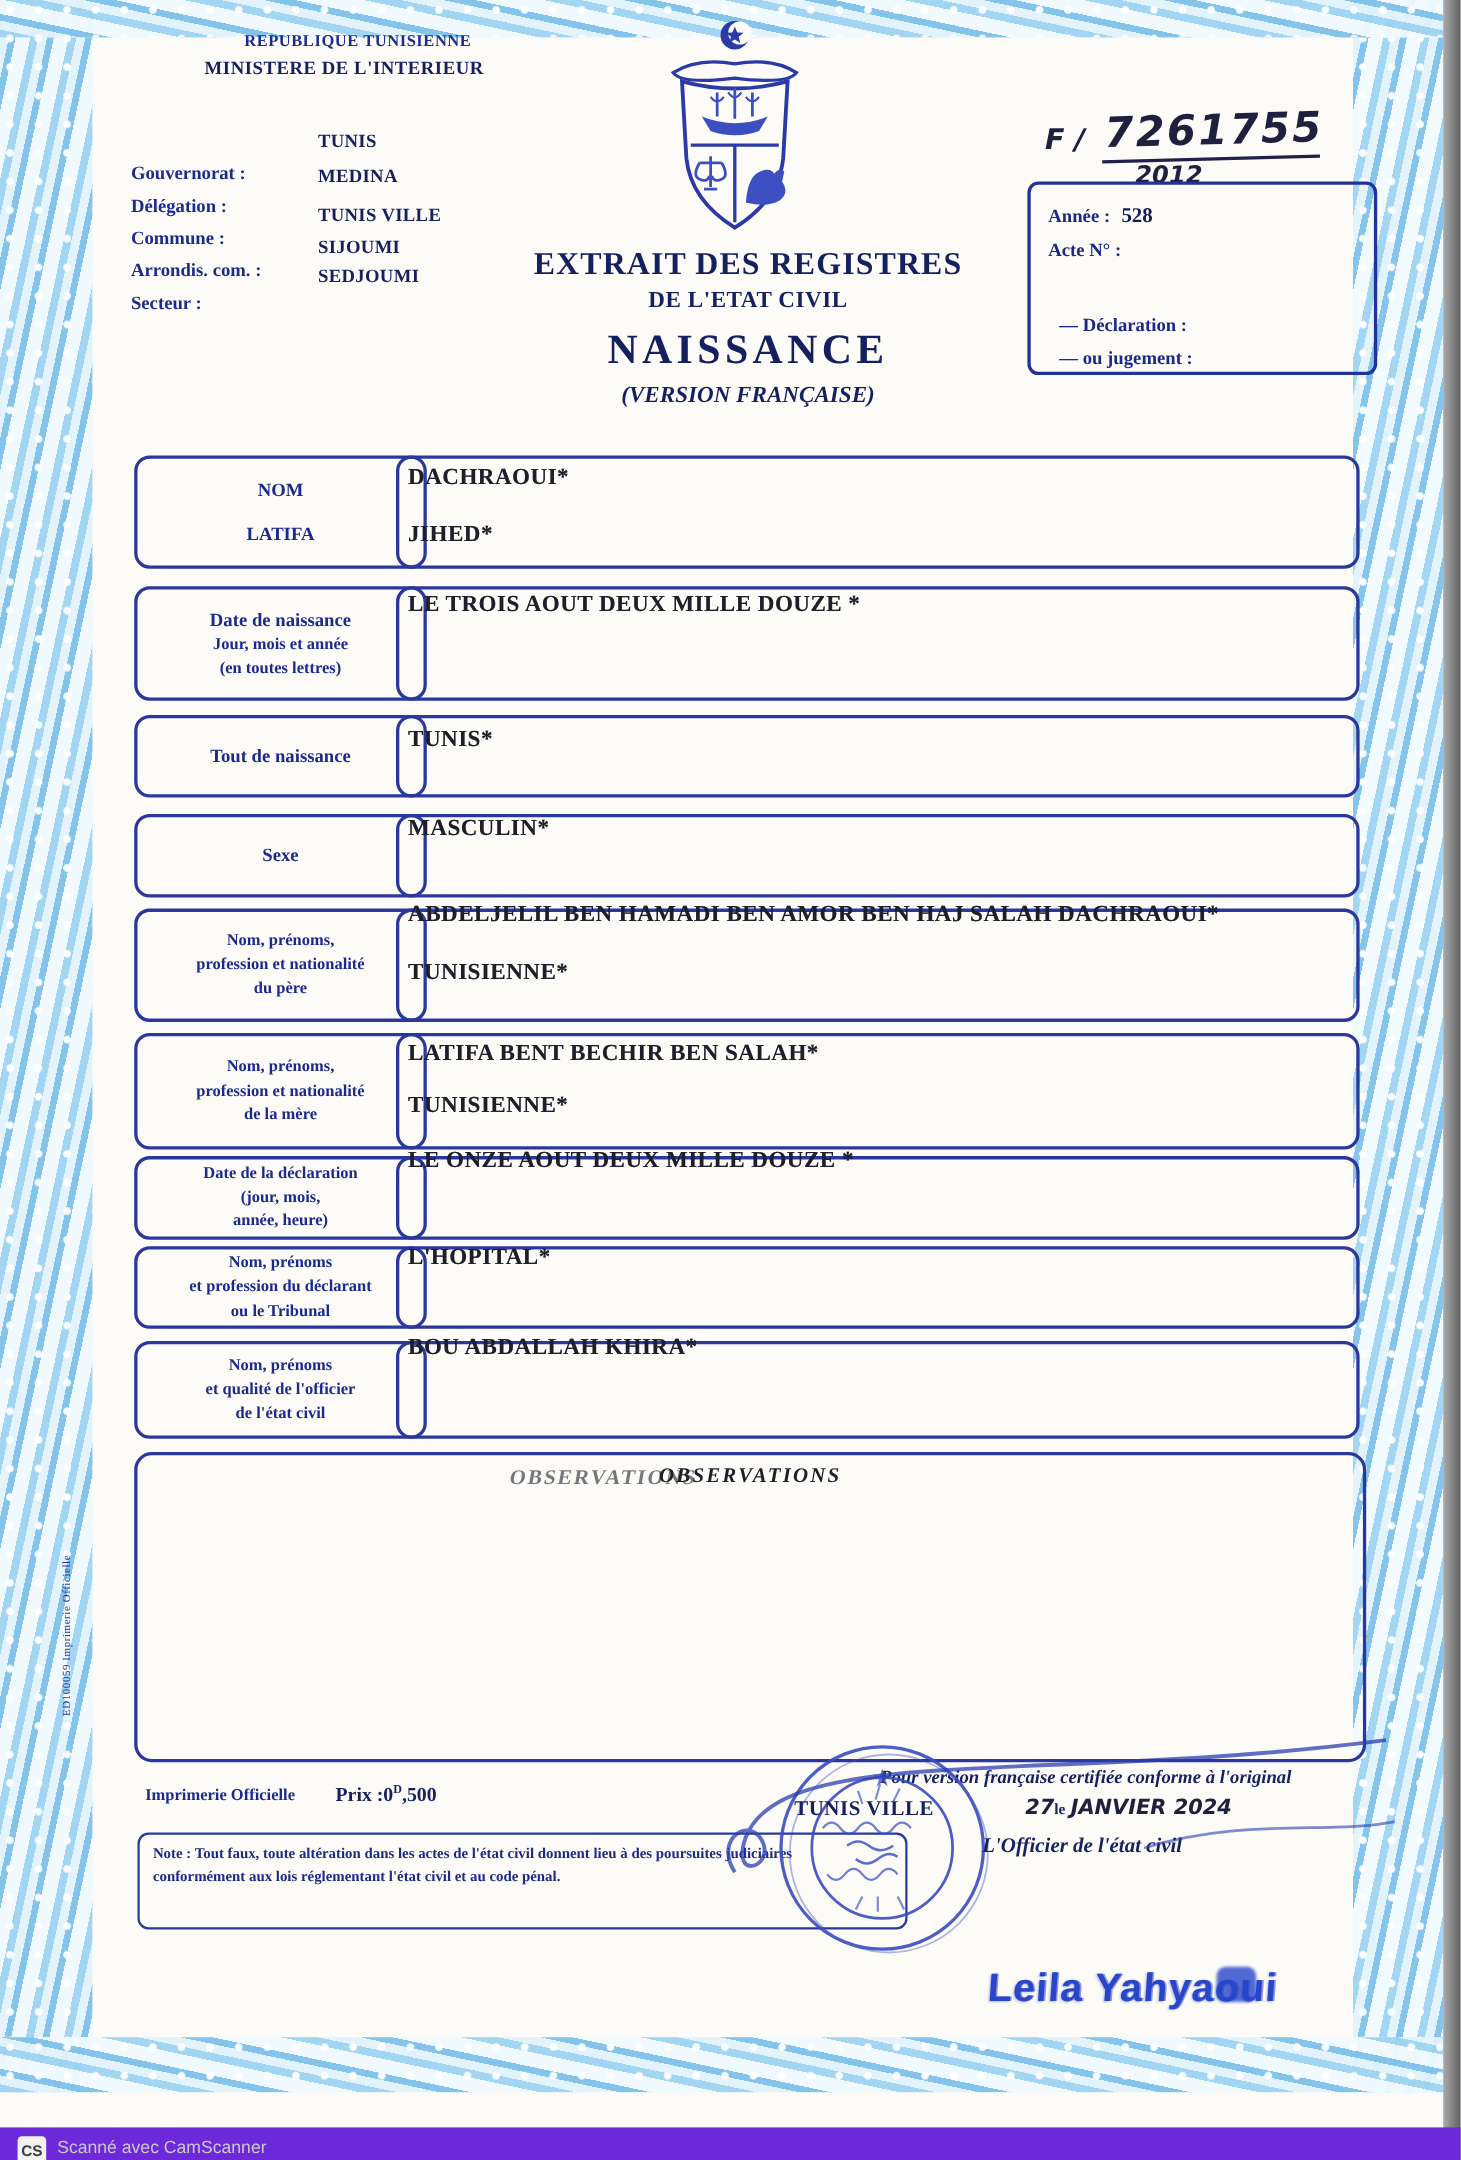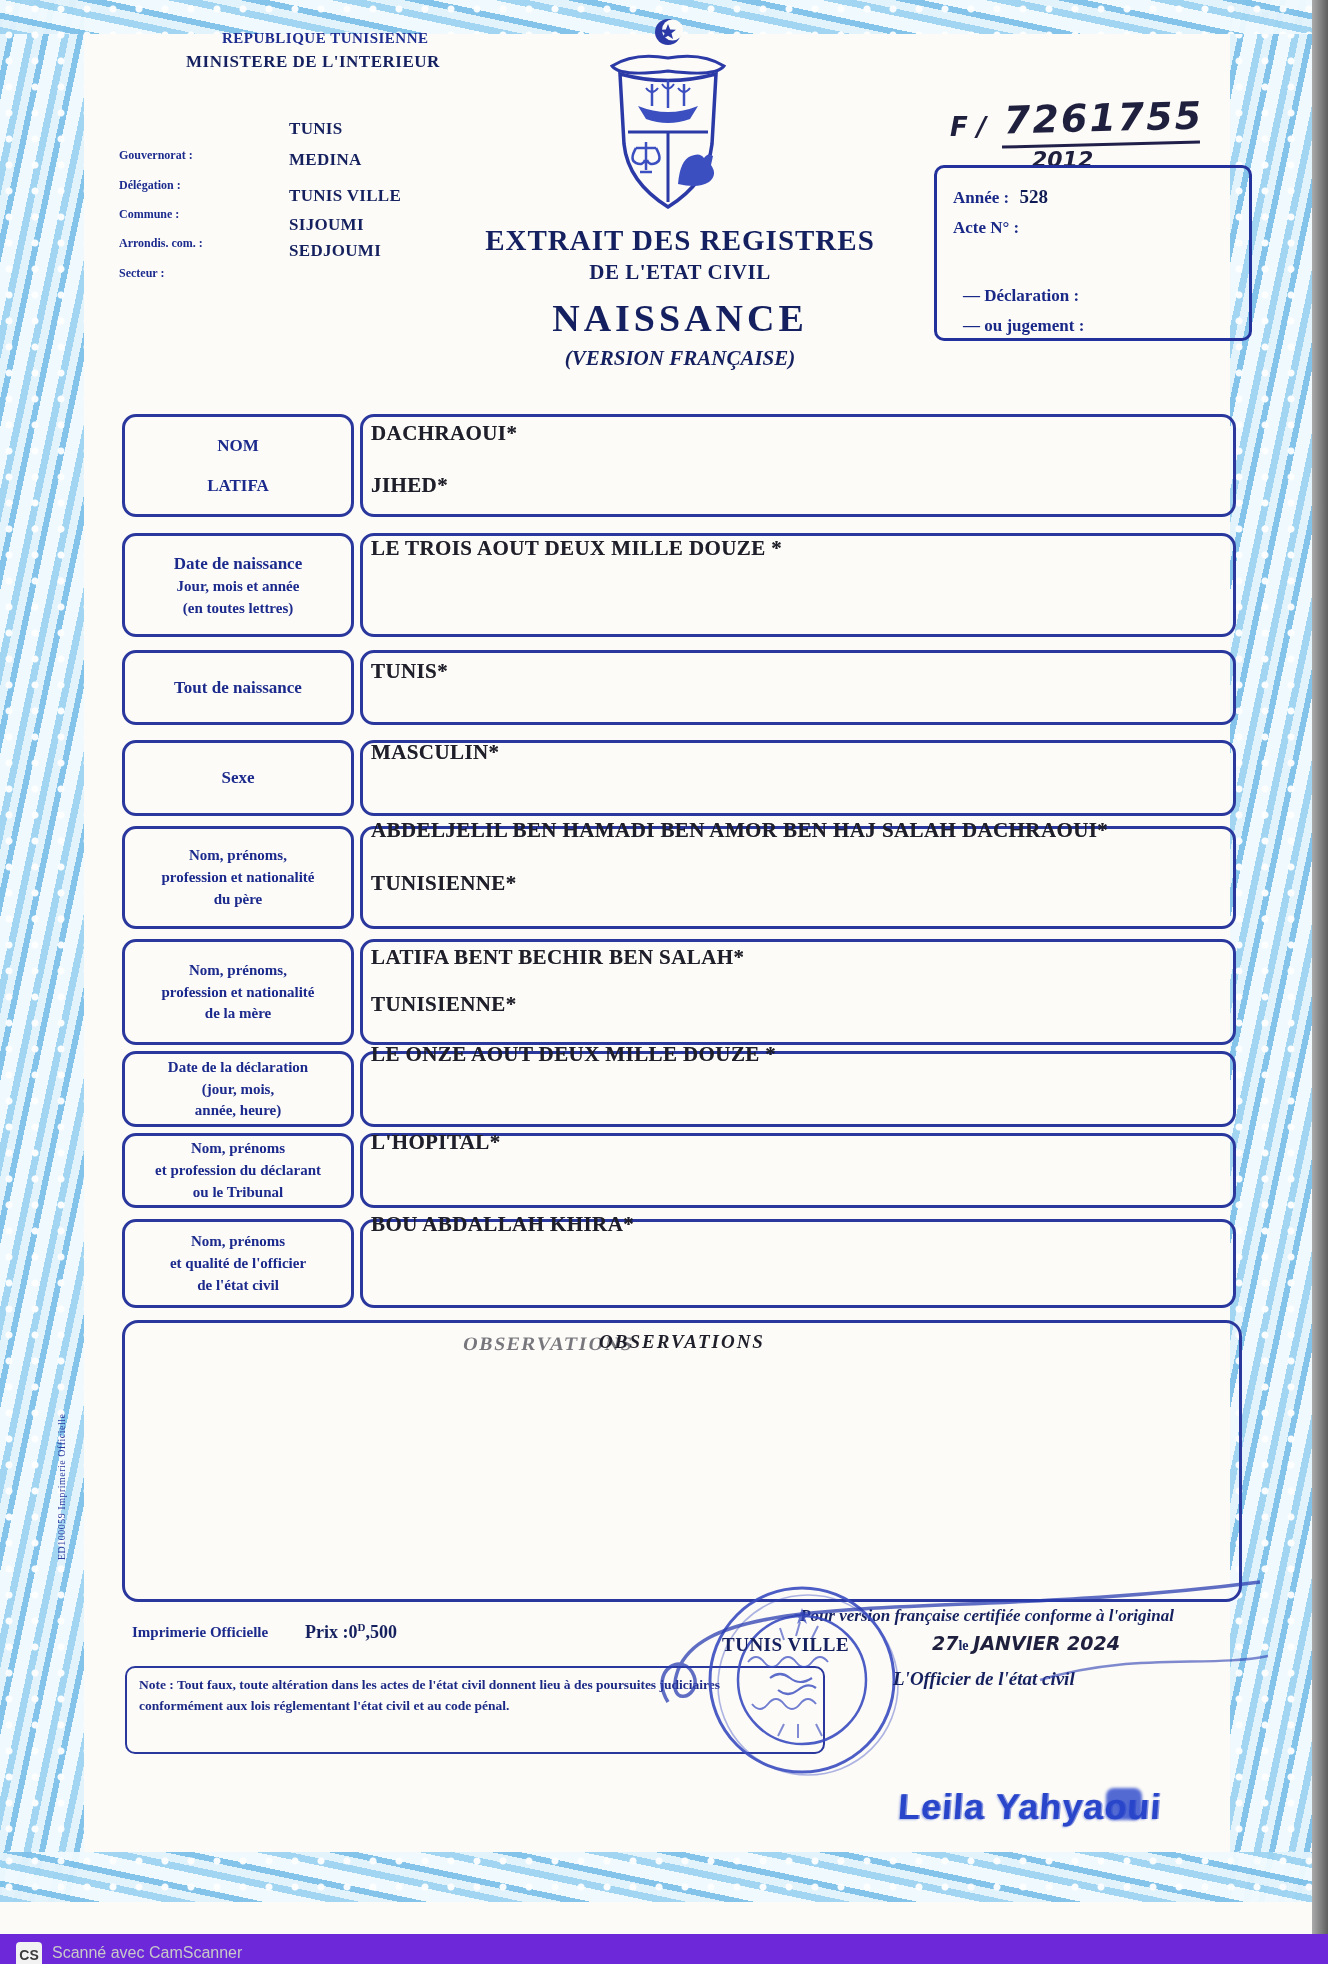--- a/index.html
+++ b/index.html
@@ -25,41 +25,41 @@
   .lace-left{left:0;top:0;width:84px;height:1902px;}
   .lace-right{left:1230px;top:0;width:82px;height:1902px;}
   .lace-top{left:0;top:0;width:1312px;height:34px;}
   .lace-bottom{left:0;top:1852px;width:1312px;height:50px;}
   .scan-edge{position:absolute;left:1312px;top:0;width:16px;height:1964px;
     background:linear-gradient(to right,#ababab,#5e5e5e);}
   
   .abs{position:absolute;}
   .hdr-rep{left:222px;top:30px;font-size:15px;font-weight:bold;letter-spacing:.5px;color:#1d2c90;}
   .hdr-min{left:186px;top:52px;font-size:17px;font-weight:bold;letter-spacing:.5px;color:#14205f;}
-  .adm-lbl{left:119px;font-size:12px;color:#1c2b8e;font-weight:600;}
+  .adm-lbl{left:119px;font-size:17px;color:#1c2b8e;font-weight:600;}
   .adm-val{left:289px;font-size:17px;color:#15205f;font-weight:bold;letter-spacing:.3px;}
   .titles{left:380px;width:600px;text-align:center;color:#14205f;}
   .t1{top:224px;font-size:29px;font-weight:bold;letter-spacing:1px;}
   .t2{top:260px;font-size:21px;font-weight:bold;letter-spacing:.5px;}
   .t3{top:296px;font-size:38px;font-weight:bold;letter-spacing:4px;}
   .t4{top:346px;font-size:21px;font-style:italic;font-weight:600;}
   
   .hand{font-family:"DejaVu Sans",sans-serif;font-style:italic;font-weight:bold;color:#1f1f3e;}
   .ref-series{left:950px;top:112px;font-size:26px;}
   .ref-number{left:1004px;top:96px;font-size:38px;letter-spacing:2px;transform:rotate(-1.5deg);}
   .ref-frac{left:1002px;top:143px;width:198px;height:3px;background:#20204a;transform:rotate(-1.5deg);}
   .ref-year{left:1032px;top:147px;font-size:22px;z-index:1;}
   .ref-box{left:934px;top:165px;width:312px;height:170px;border:3px solid #22319b;border-radius:10px;z-index:2;}
   .ref-line{position:absolute;left:16px;font-size:17px;font-weight:bold;color:#1a2988;white-space:nowrap;}
   .ref-line.indent{left:26px;margin-top:38px;}
   .ref-val{font-size:19px;font-weight:800;color:#101c56;margin-left:6px;margin-top:41px;}
   
   .row{position:absolute;left:0;width:1328px;}
   .label-box,.value-box{position:absolute;border:3px solid #2a389e;border-radius:14px;top:0;height:100%;box-sizing:border-box;}
-  .label-box{left:122px;width:232px;display:flex;flex-direction:column;justify-content:center;align-items:center;gap:3px;padding:2px 4px;}
+  .label-box{left:122px;width:266px;display:flex;flex-direction:column;justify-content:center;align-items:center;gap:3px;padding:2px 4px;}
   .label-box.gap-lg{gap:18px;}
   .value-box{left:360px;width:876px;}
   .lbl{color:#1b2a8c;font-weight:bold;text-align:center;line-height:1.25;}
   .lbl-lg{font-size:17px;}
   .lbl-sm{font-size:15px;}
   .val{position:absolute;left:8px;font-size:21px;font-weight:600;letter-spacing:.4px;color:#1f1f2b;
        white-space:nowrap;z-index:3;text-shadow:0 0 .4px rgba(0,0,0,.5);}
   
   .obs-box{left:122px;top:1320px;width:1114px;height:276px;border:3px solid #2a389e;border-radius:16px;}
   .obs-title-wrap{position:absolute;left:0;top:8px;width:100%;text-align:center;}

